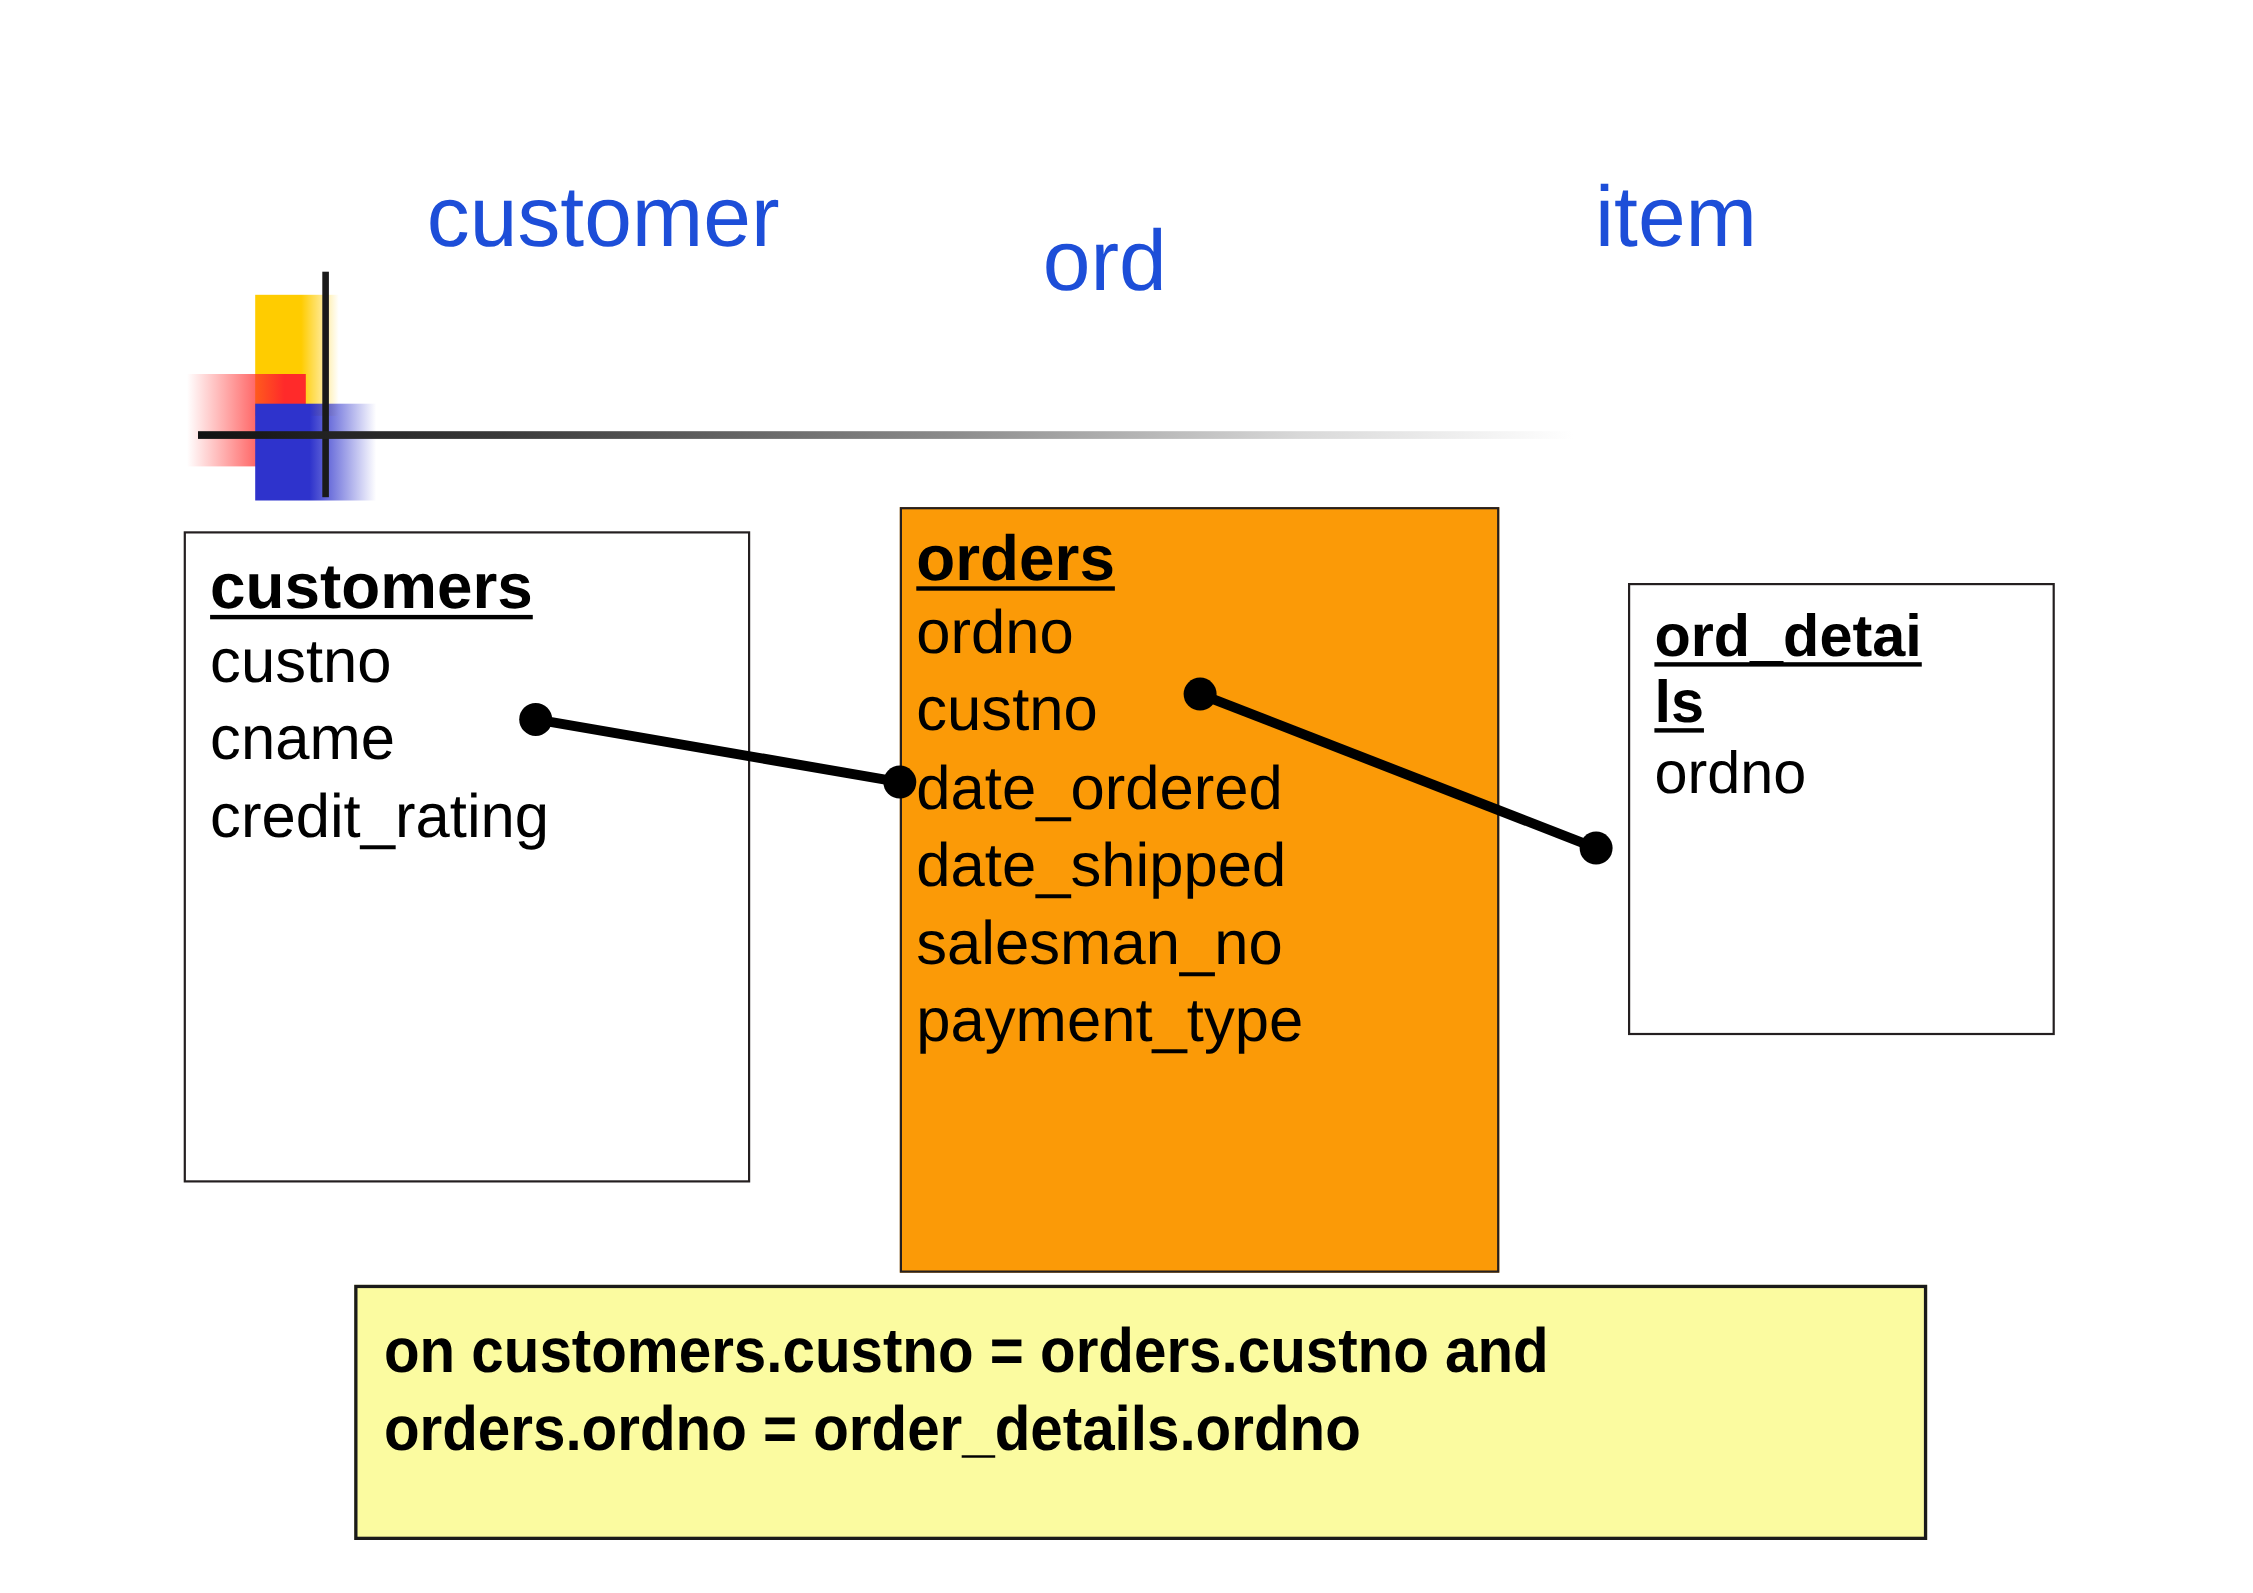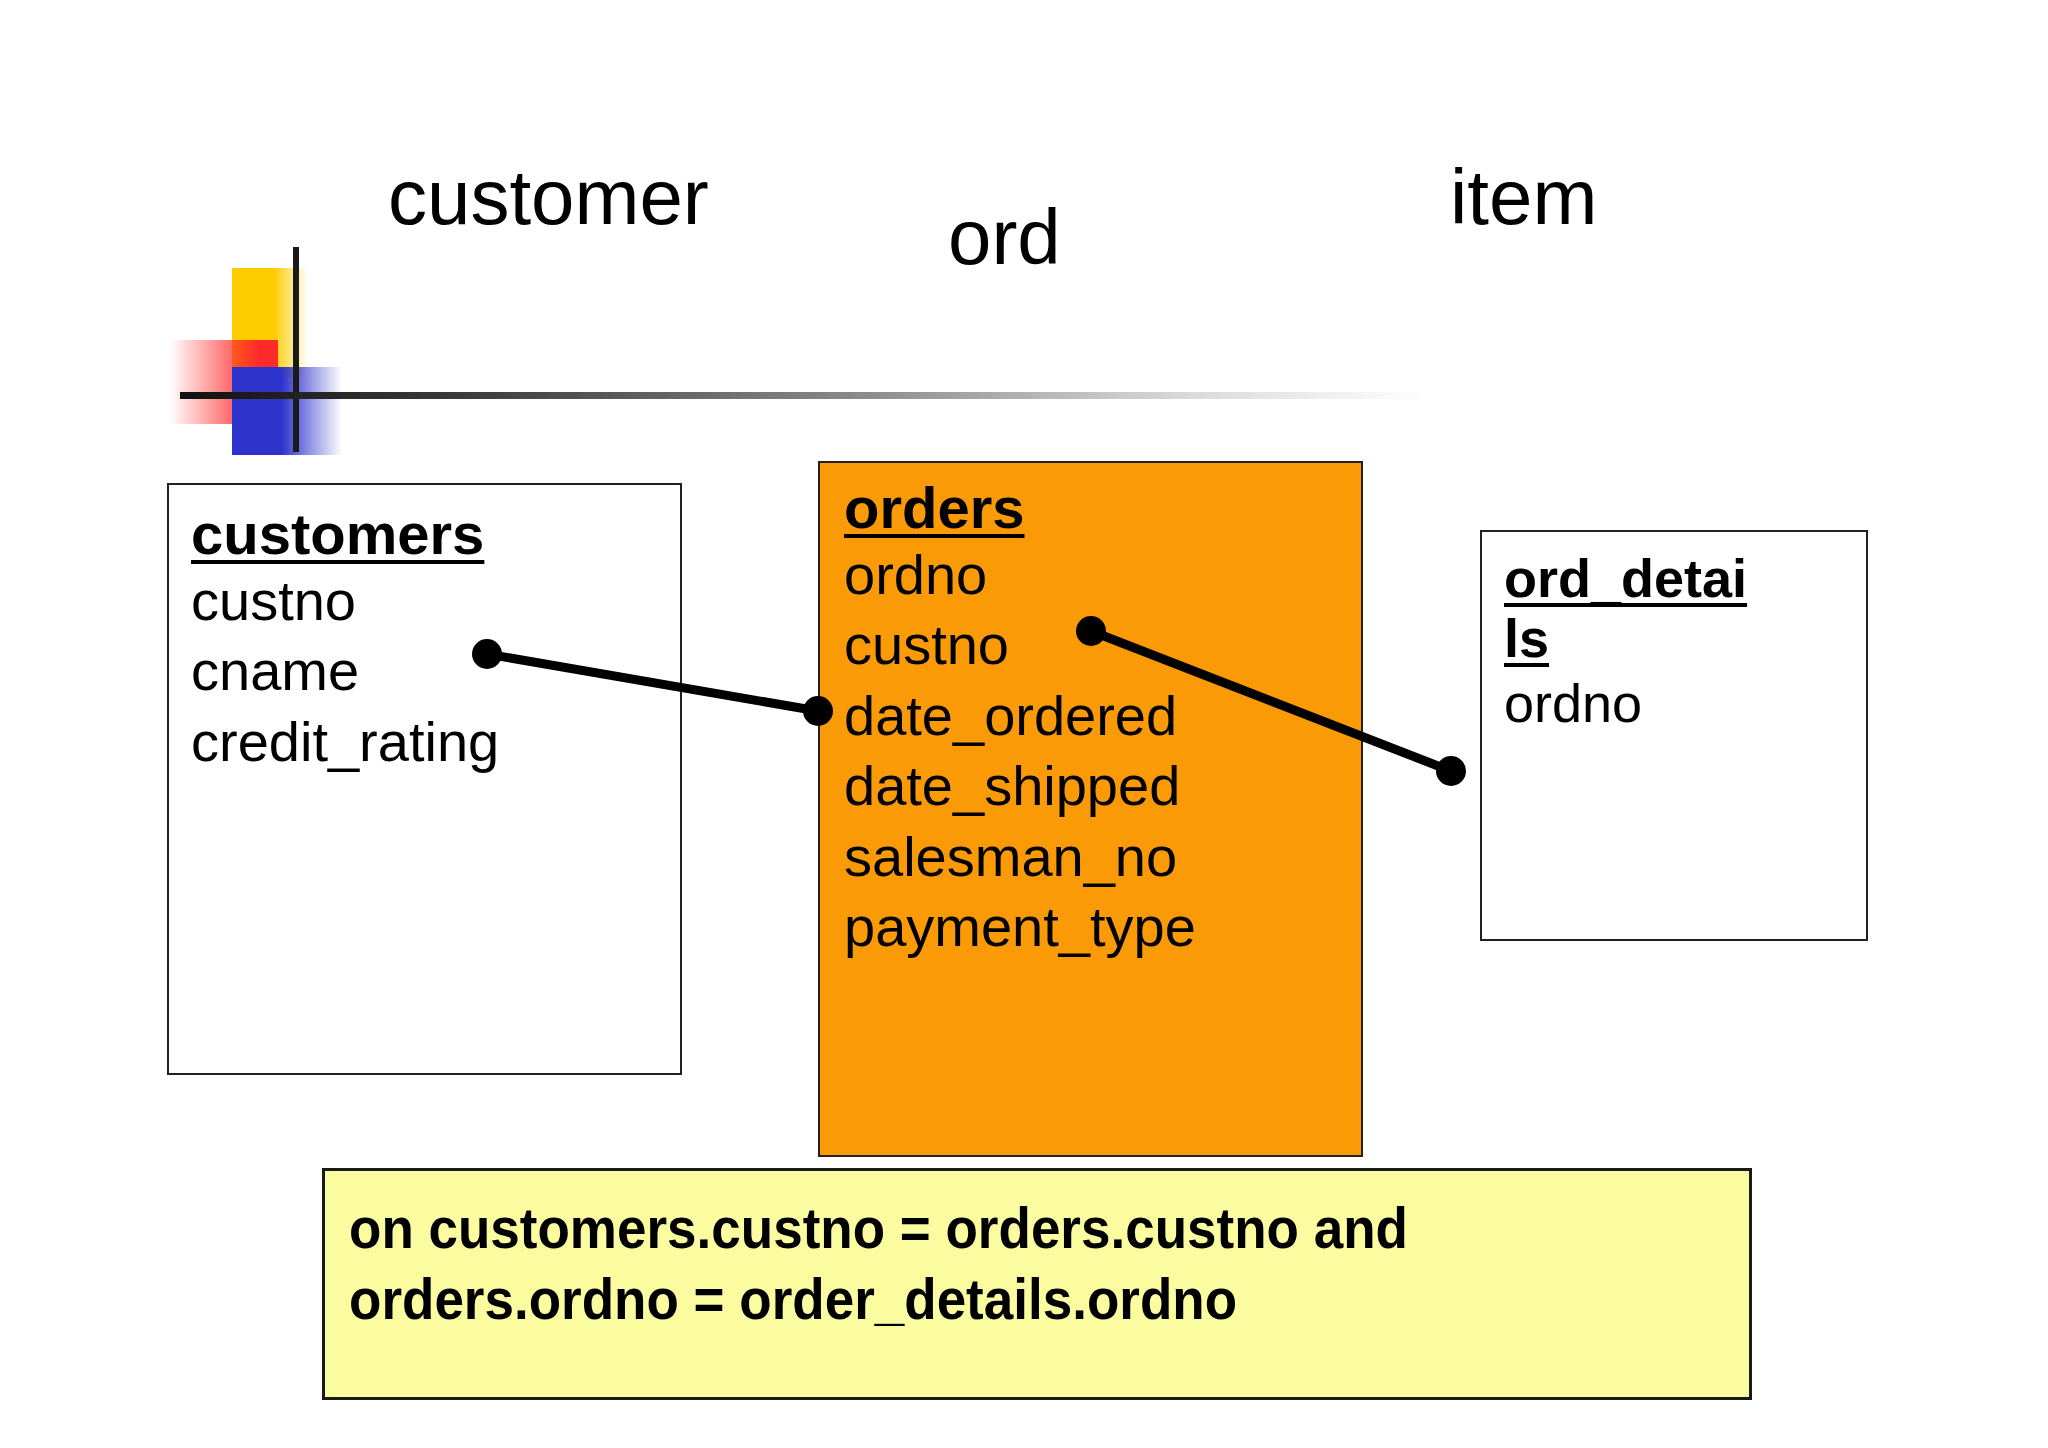--- a/index.html
+++ b/index.html
@@ -12,21 +12,21 @@
     width: 2048px;
     height: 1448px;
     background: #ffffff;
     font-family: "Liberation Sans", sans-serif;
     overflow: hidden;
   }
 
   
   .hdr-word {
     position: absolute;
-    color: #000000;
+    color: #1d4ed8;
     font-size: 78px;
     font-family: "Liberation Sans", sans-serif;
     font-weight: 400;
     white-space: nowrap;
     line-height: 1;
   }
   #hdr-customer { left: 388px; top: 158px; }
   #hdr-ord      { left: 948px; top: 158px; margin-top: 40px; }
   #hdr-item     { left: 1450px; top: 158px; }
 
@@ -72,21 +72,21 @@
     font-size: 56px;
     font-weight: 400;
     line-height: 1.26;
     color: #000000;
     white-space: nowrap;
   }
 
   #box-customers { left: 167px; top: 483px; width: 515px; height: 592px; padding: 18px 0 16px 22px; }
   #box-orders {
     left: 818px; top: 461px; width: 545px; height: 696px;
-    background: #FB9A07; padding: 14px 0 0 24px;
+    background: #FB9A07; padding: 14px 0 0 13px;
   }
   #box-orddetails { left: 1480px; top: 530px; width: 388px; height: 411px; padding: 16px 0 0 22px; }
 
   #box-orddetails .title { font-size: 54px; line-height: 1.12; }
   #box-orddetails .field { font-size: 54px; }
 
   
   #links { position: absolute; left: 0; top: 0; width: 2048px; height: 1448px; pointer-events: none; }
 
   

